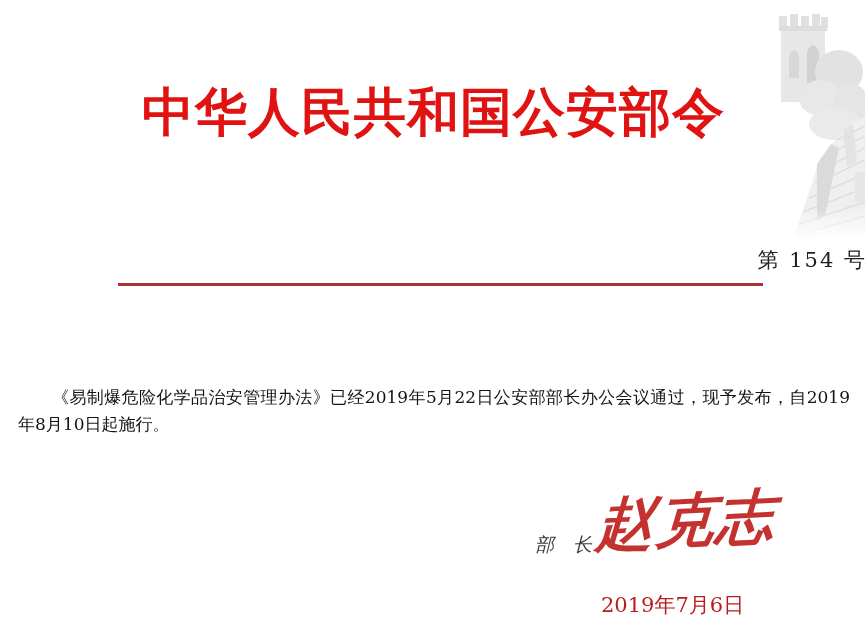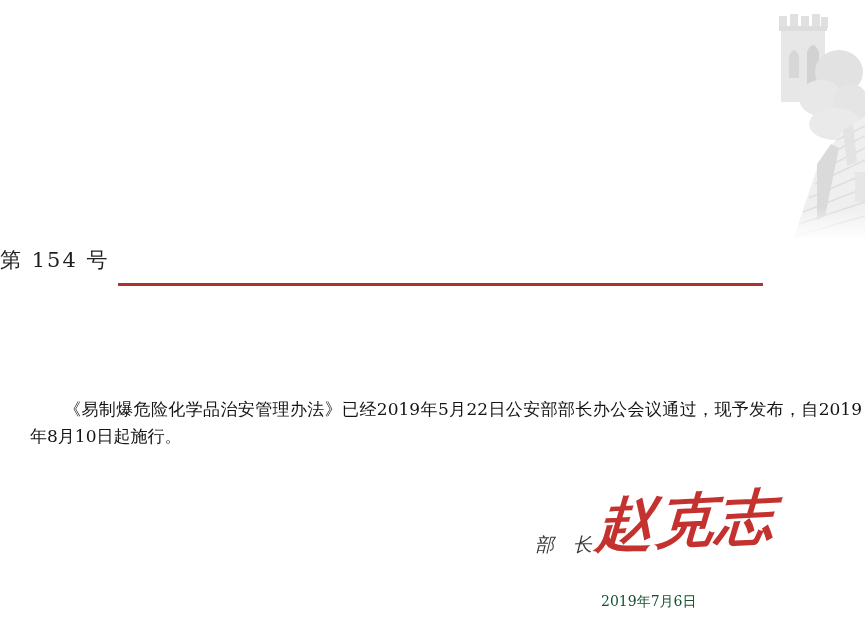--- a/index.html
+++ b/index.html
@@ -35,40 +35,40 @@
     line-height: 1.3;
     letter-spacing: 1px;
     color: #e01212;
     white-space: nowrap;
   }
   .decree-no {
     position: absolute;
     top: 246px;
     left: 0;
     width: 100%;
-    text-align: left;
+    text-align: right;
     font-size: 21px;
     line-height: 1.4;
     color: #1f1f1f;
     letter-spacing: 2px;
   }
   .divider {
     position: absolute;
     top: 283px;
     left: 118px;
     width: 645px;
     height: 3px;
     background: #a83434;
   }
   .body-text {
     position: absolute;
     top: 384px;
     left: 18px;
     width: 832px;
-    margin: 12px;
+    margin: 0;
     font-size: 17px;
     line-height: 27px;
     color: #141414;
     text-indent: 34px;
     text-align: justify;
   }
   .sig-label {
     position: absolute;
     top: 533px;
     left: 535px;
@@ -90,23 +90,23 @@
     font-weight: 700;
     transform: rotate(-3deg) skewX(-6deg);
     transform-origin: left center;
     white-space: nowrap;
     letter-spacing: 2px;
   }
   .issue-date {
     position: absolute;
     top: 592px;
     left: 601px;
-    font-size: 14px;
+    font-size: 21px;
     line-height: 1.3;
-    color: #14532d;
+    color: #b91c1c;
   }
 </style>
 </head>
 <body>
 
 <div class="page">
 
   <svg class="greatwall" viewBox="0 0 92 228" xmlns="http://www.w3.org/2000/svg" aria-hidden="true">
 
     <g>
@@ -148,20 +148,21 @@
 
     <rect x="0" y="196" width="92" height="32" fill="url(#fadeWhite)"></rect>
     <defs>
       <linearGradient id="fadeWhite" x1="0" y1="0" x2="0" y2="1">
         <stop offset="0" stop-color="#ffffff" stop-opacity="0"></stop>
         <stop offset="1" stop-color="#ffffff" stop-opacity="1"></stop>
       </linearGradient>
     </defs>
   </svg>
 
+  <h1 class="doc-title">中华人民共和国公安部令</h1>
 
   <div class="decree-no">第 154 号</div>
 
   <div class="divider"></div>
 
   <p class="body-text">《易制爆危险化学品治安管理办法》已经2019年5月22日公安部部长办公会议通过，现予发布，自2019年8月10日起施行。</p>
 
   <span class="sig-label">部　长</span>
 
   <span class="sig-name">赵克志</span>

